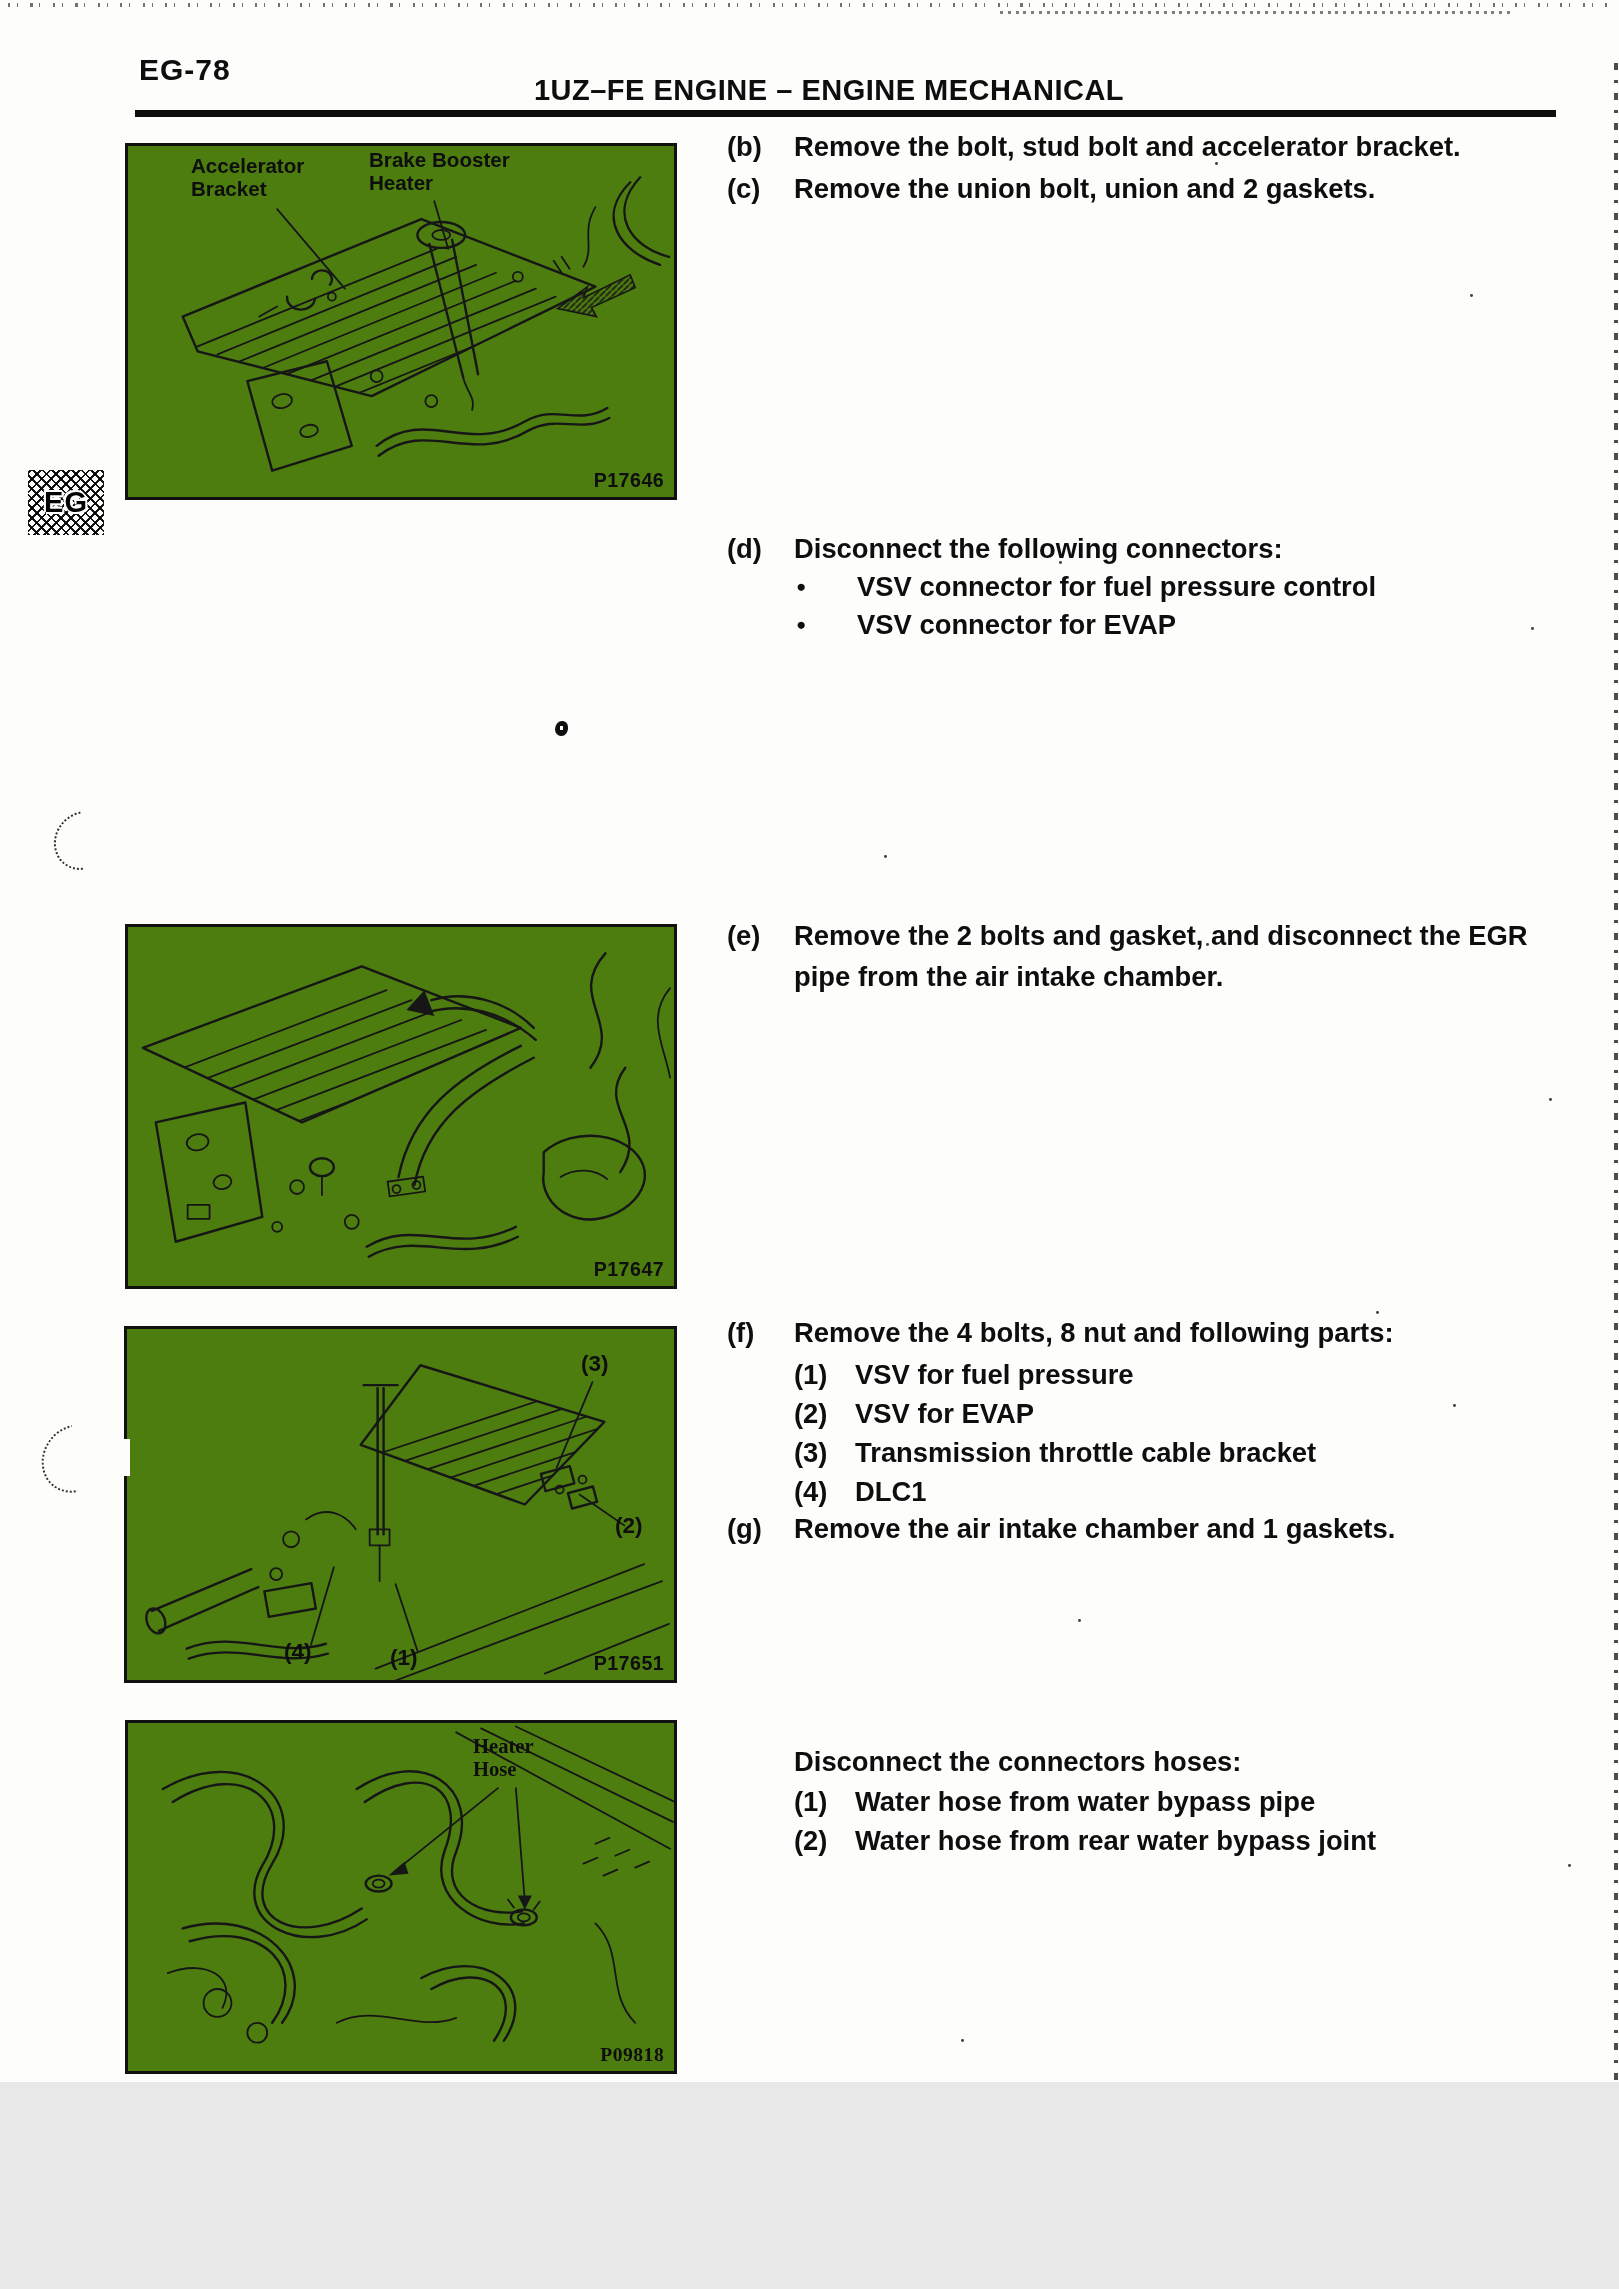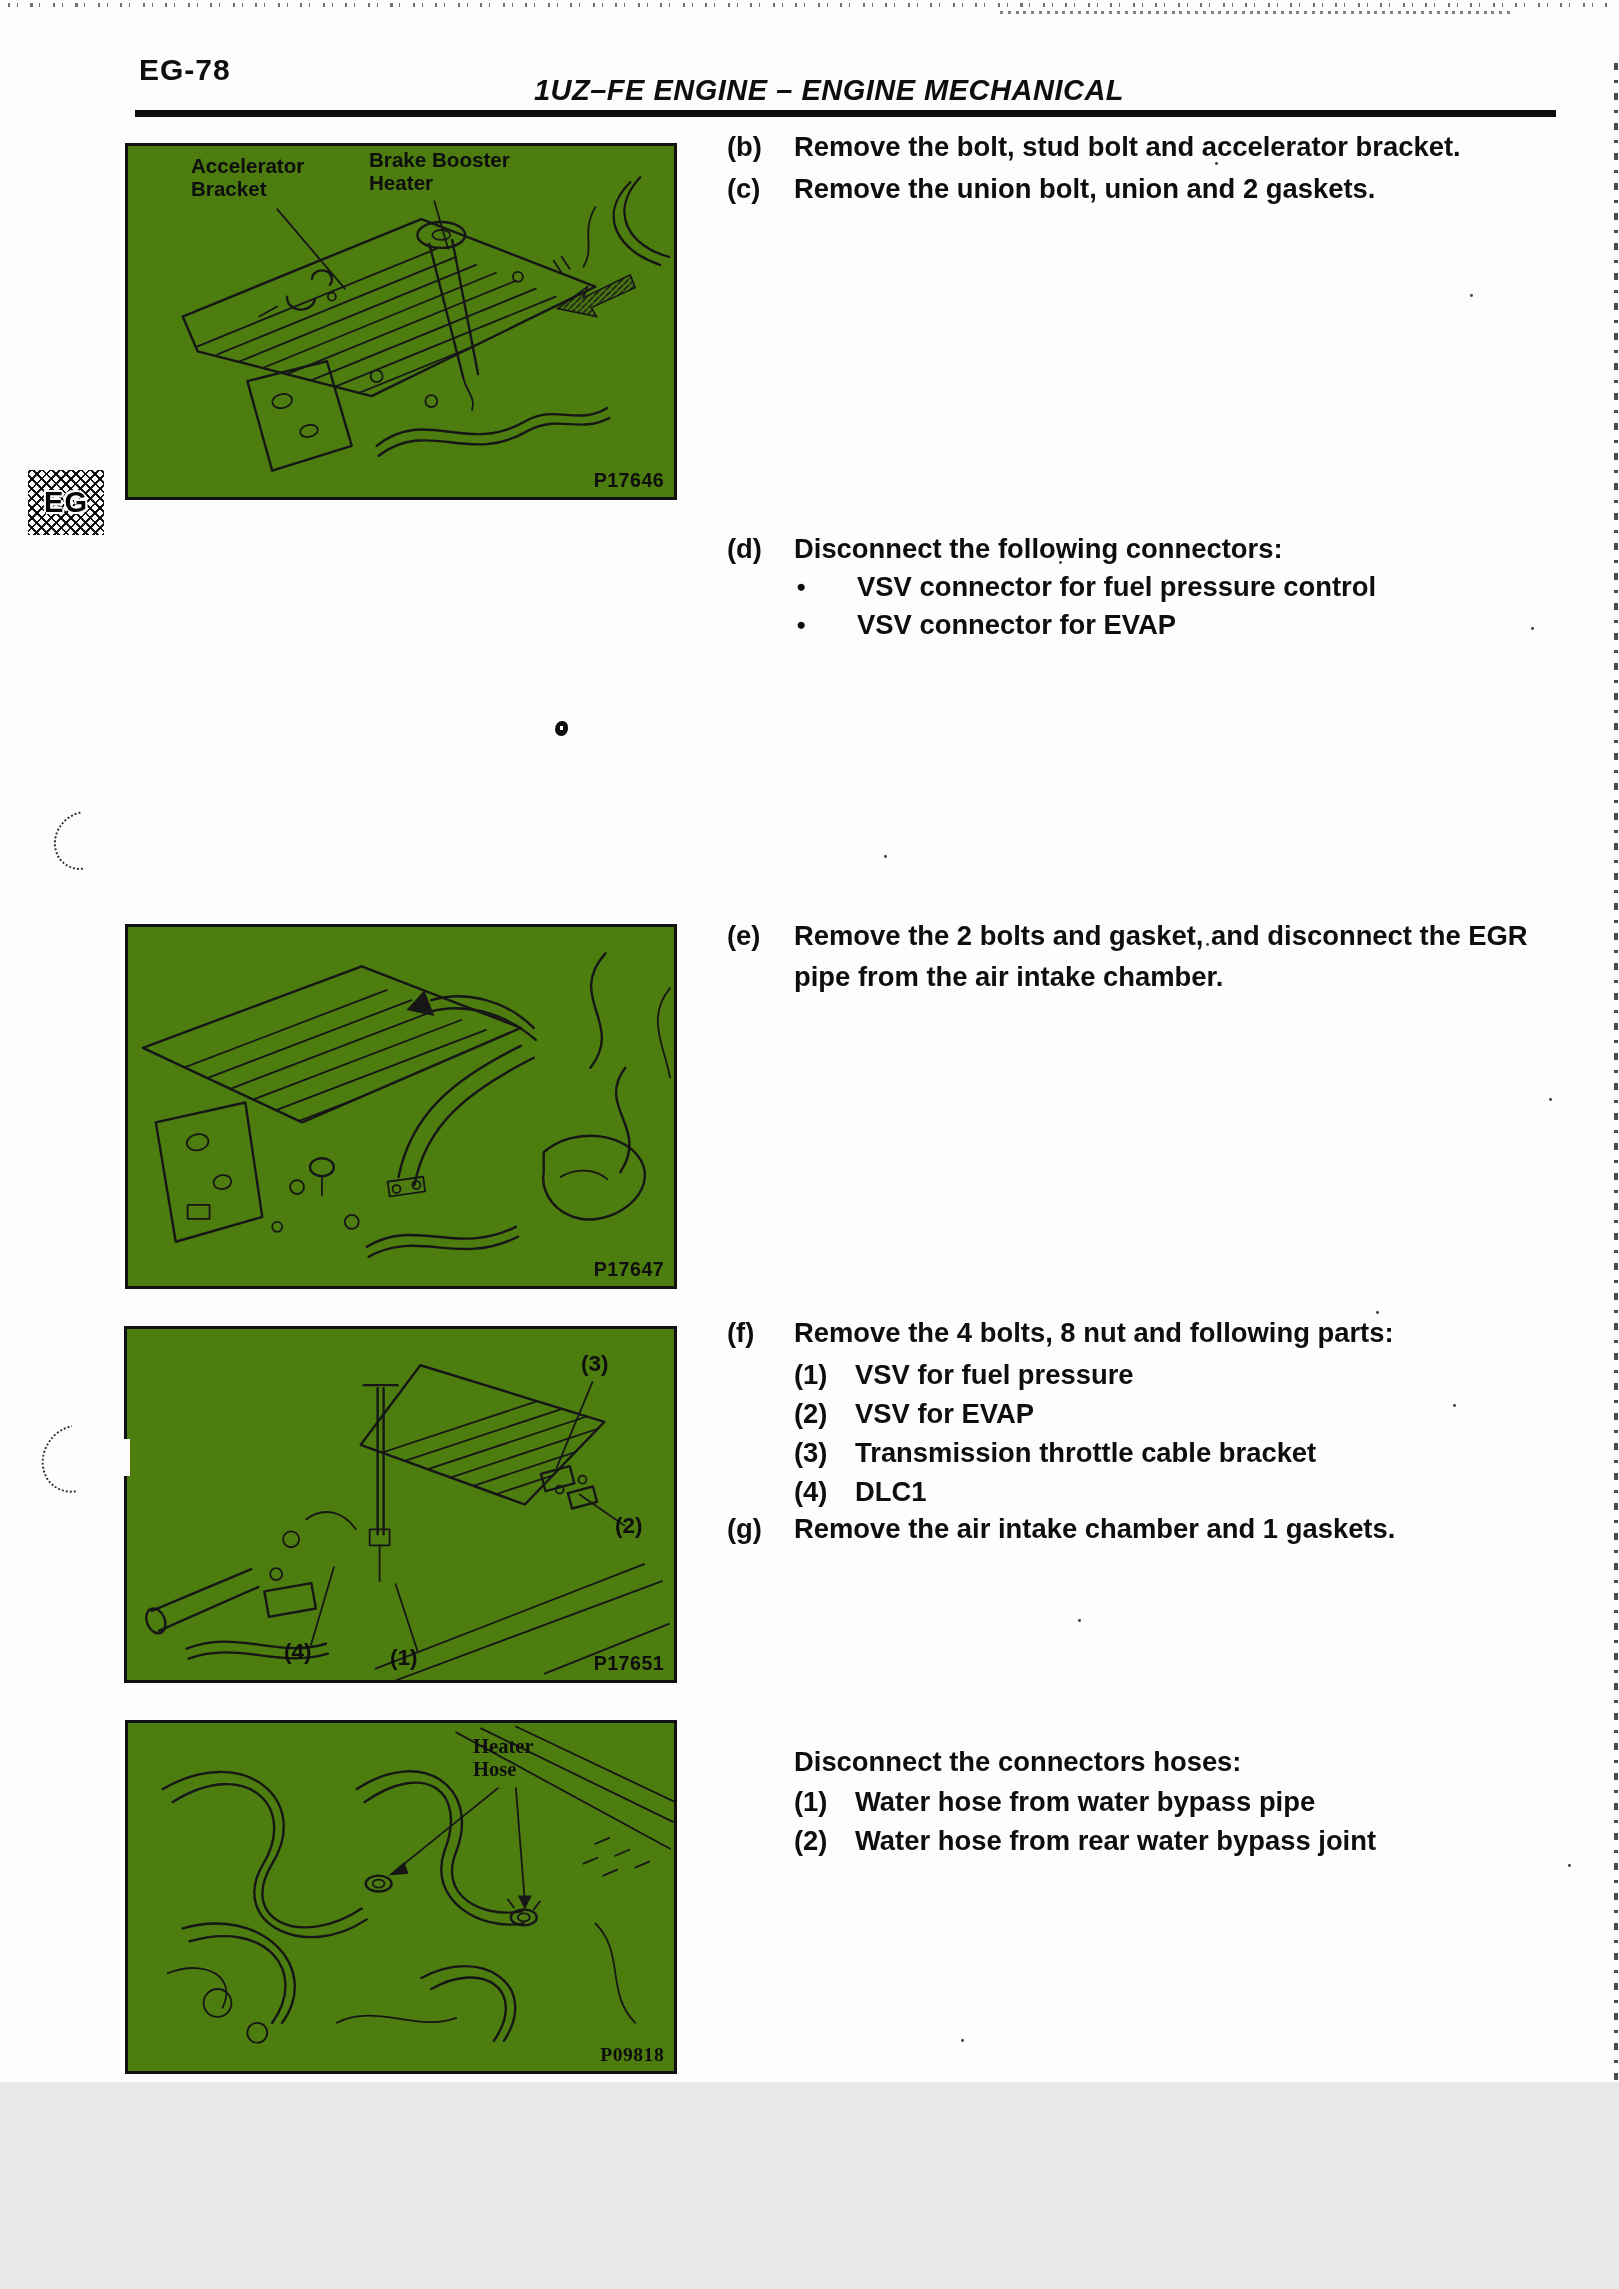--- a/index.html
+++ b/index.html
@@ -19,21 +19,21 @@
   #arc1{left:55px;top:810px;width:51px;height:57px;transform:rotate(38deg);}
   #arc2{left:43px;top:1423px;width:59px;height:67px;transform:rotate(35deg);}
   .blob{position:absolute;left:555px;top:721px;width:12.7px;height:14.7px;background:#0e0e0e;
         border-radius:60% 45% 55% 50%;}
   .blob:after{content:"";position:absolute;left:4.9px;top:4.9px;width:2.9px;height:3.9px;background:#fff;}
   .border-gap{position:absolute;left:121px;top:1439px;width:8.8px;height:37px;background:#fdfdfc;z-index:5;}
 
   
   .page-num{position:absolute;left:139px;top:53px;font-size:30px;font-weight:bold;letter-spacing:1px;}
   .header-title{position:absolute;left:137px;top:74px;width:1384px;text-align:center;
-                font-size:29px;font-weight:bold;letter-spacing:0.5px;font-style:italic;}
+                font-size:29px;font-weight:bold;letter-spacing:0.5px;}
   .header-rule{position:absolute;left:135px;top:110px;width:1421px;height:6.9px;background:#0e0e0e;}
 
   
   .eg-tab{position:absolute;left:28px;top:470px;width:76px;height:65px;
     background:repeating-linear-gradient(45deg,rgba(0,0,0,.92) 0 2px,transparent 2px 6.9px),
                repeating-linear-gradient(-45deg,rgba(0,0,0,.92) 0 2px,transparent 2px 6.9px);
     display:flex;align-items:center;justify-content:center;}
   .eg-tab span{font-weight:bold;font-size:29px;color:#000;letter-spacing:1px;
     text-shadow:2px 0 0 #fff,-2px 0 0 #fff,0 2px 0 #fff,0 -2px 0 #fff,2px 2px 0 #fff,-2px -2px 0 #fff;}
 

